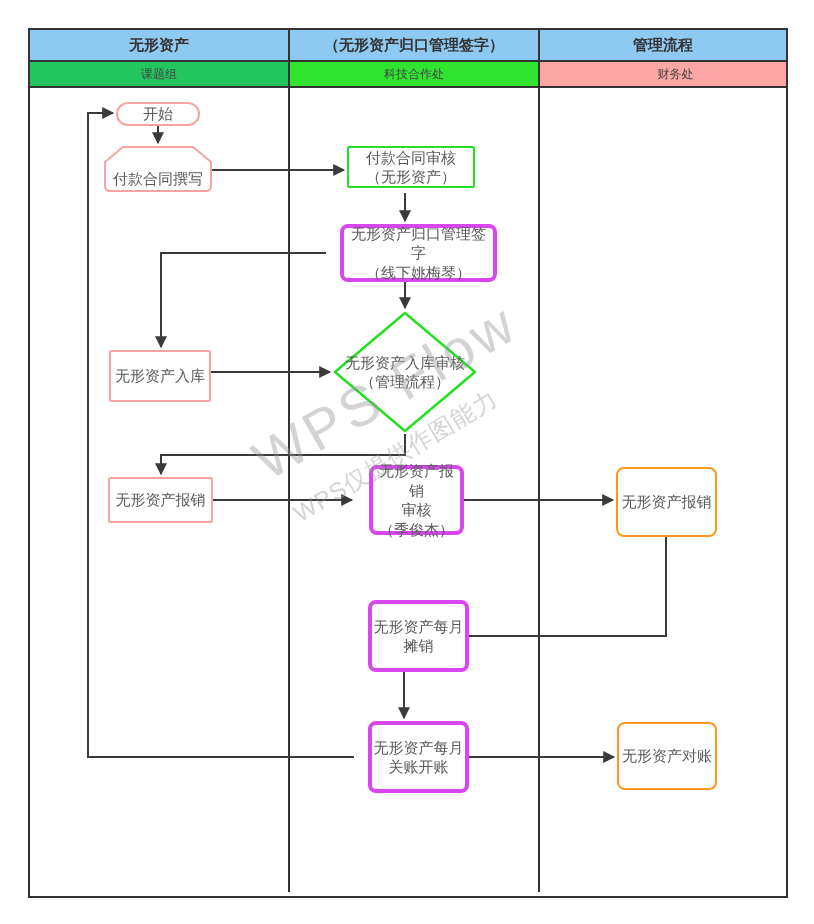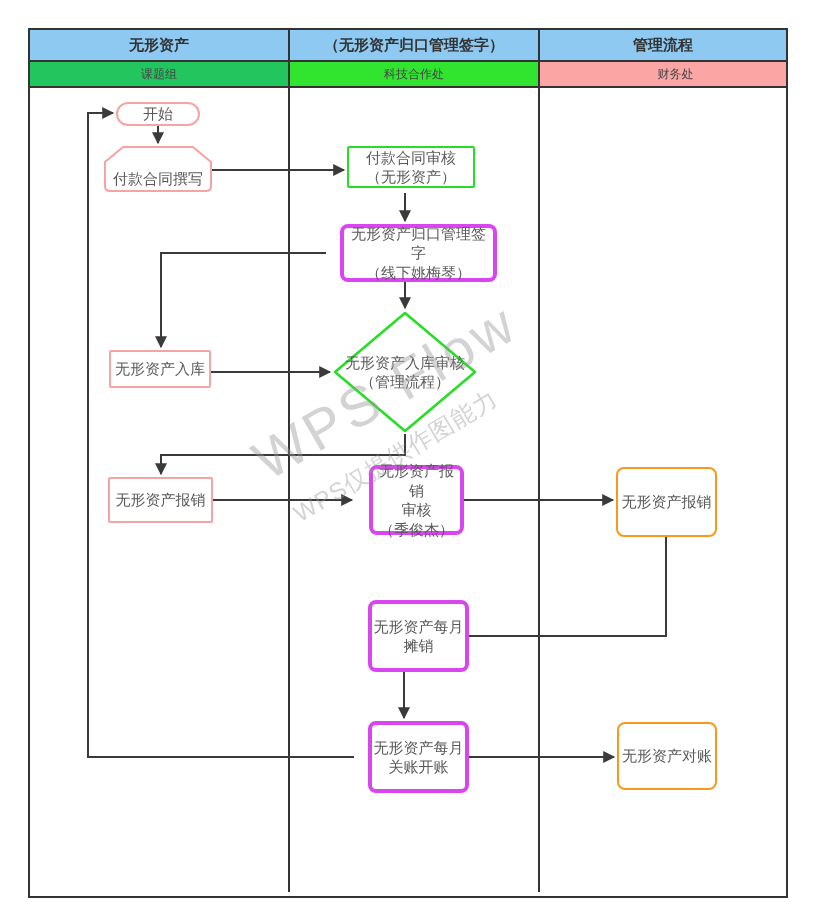--- a/index.html
+++ b/index.html
@@ -114,21 +114,21 @@
   </div>
 
   <div class="node shape-node" style="left:333px;top:311px;width:144px;height:122px;">
     <svg width="144" height="122" viewBox="0 0 144 122">
       <polygon points="72,2 142,61 72,120 2,61" fill="#ffffff" stroke="#24DF24" stroke-width="2.5" stroke-linejoin="round"></polygon>
     </svg>
     <span class="shape-label">无形资产入库审核</span>
     <span class="shape-label">（管理流程）</span>
   </div>
 
-  <div class="node pink" style="left:109px;top:350px;width:102px;height:38px;">
+  <div class="node pink" style="left:109px;top:350px;width:102px;height:52px;">
     <span>无形资产入库</span>
   </div>
 
   <div class="node pink" style="left:108px;top:477px;width:105px;height:46px;">
     <span>无形资产报销</span>
   </div>
 
   <div class="node green" style="left:355px;top:465px;width:95px;height:70px;">
     <span>无形资产报销</span>
     <span>审核</span>

